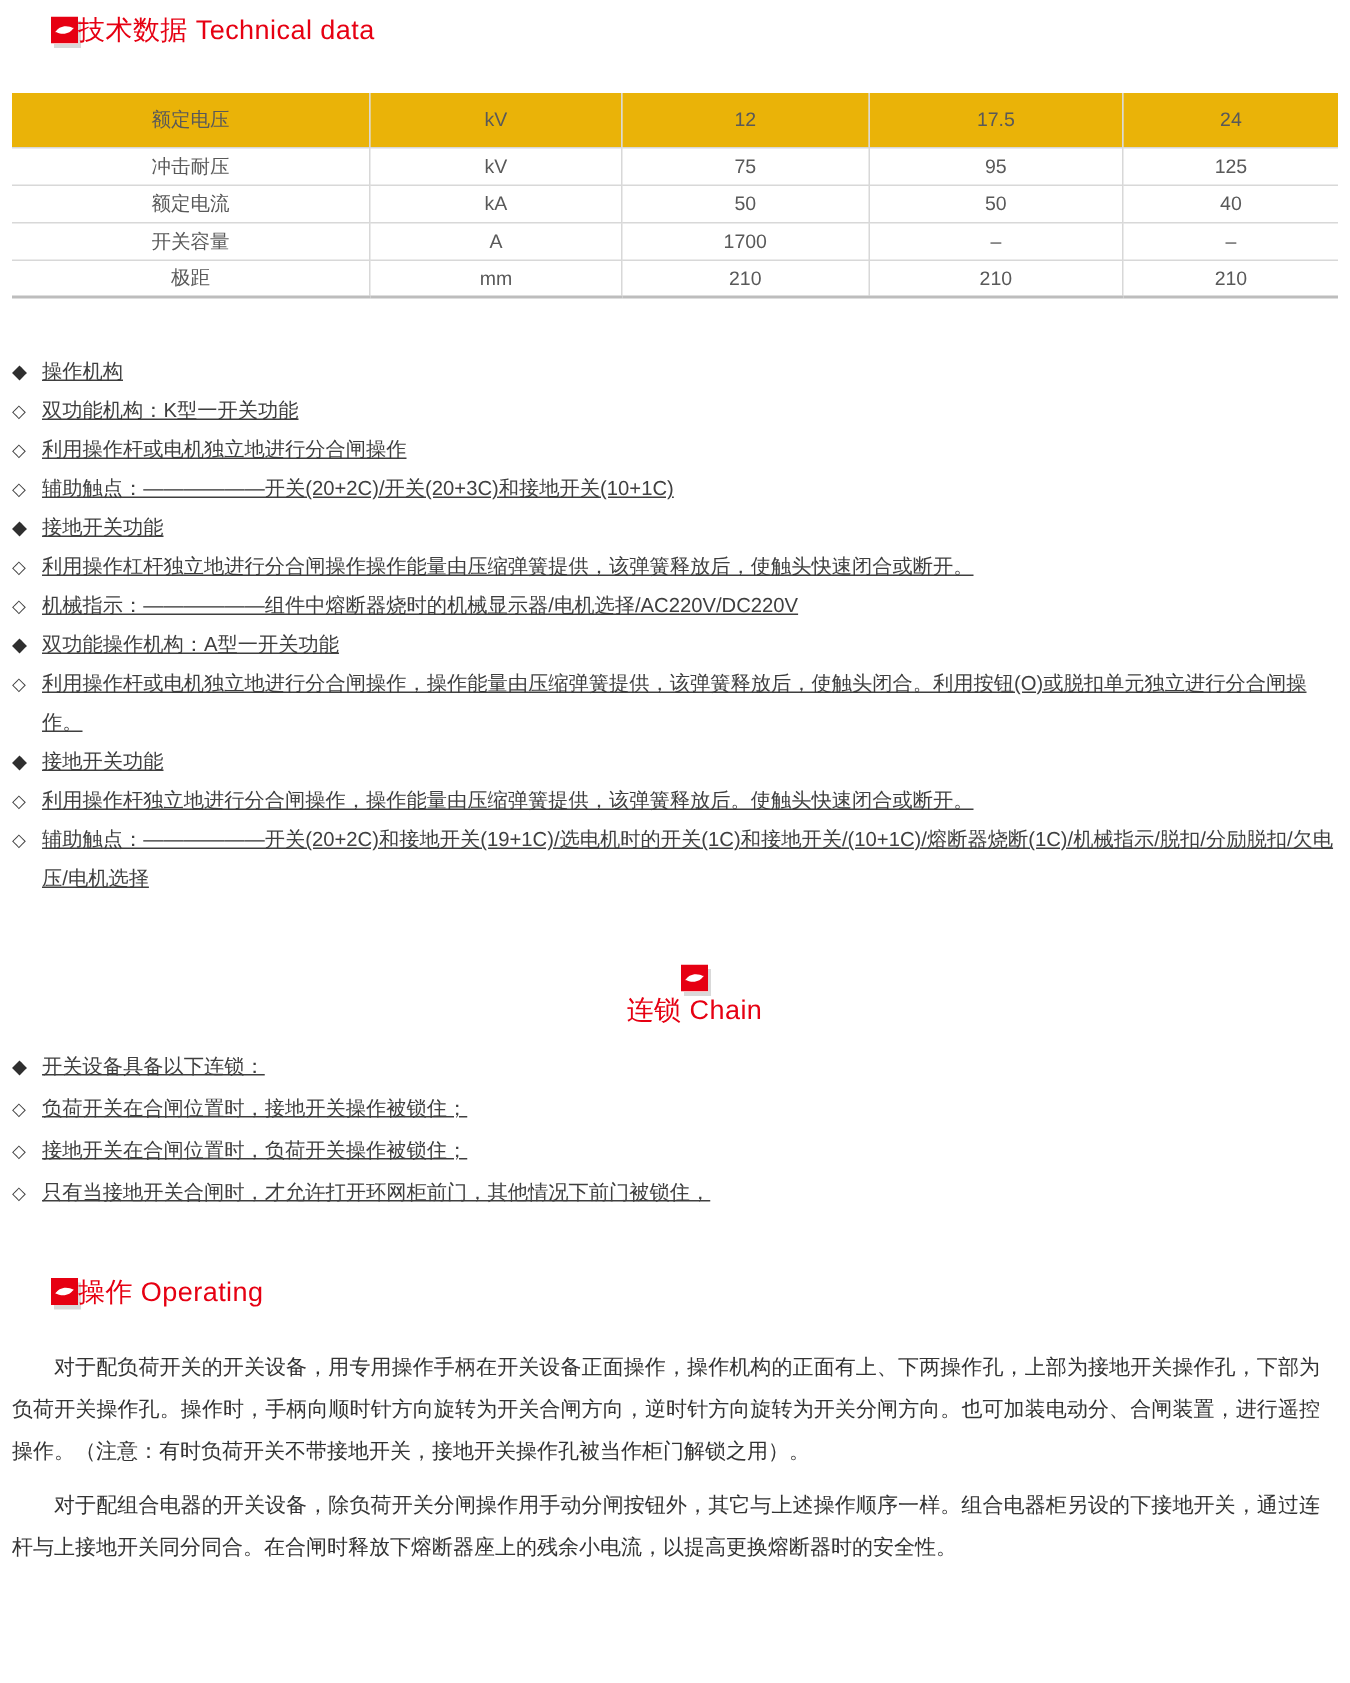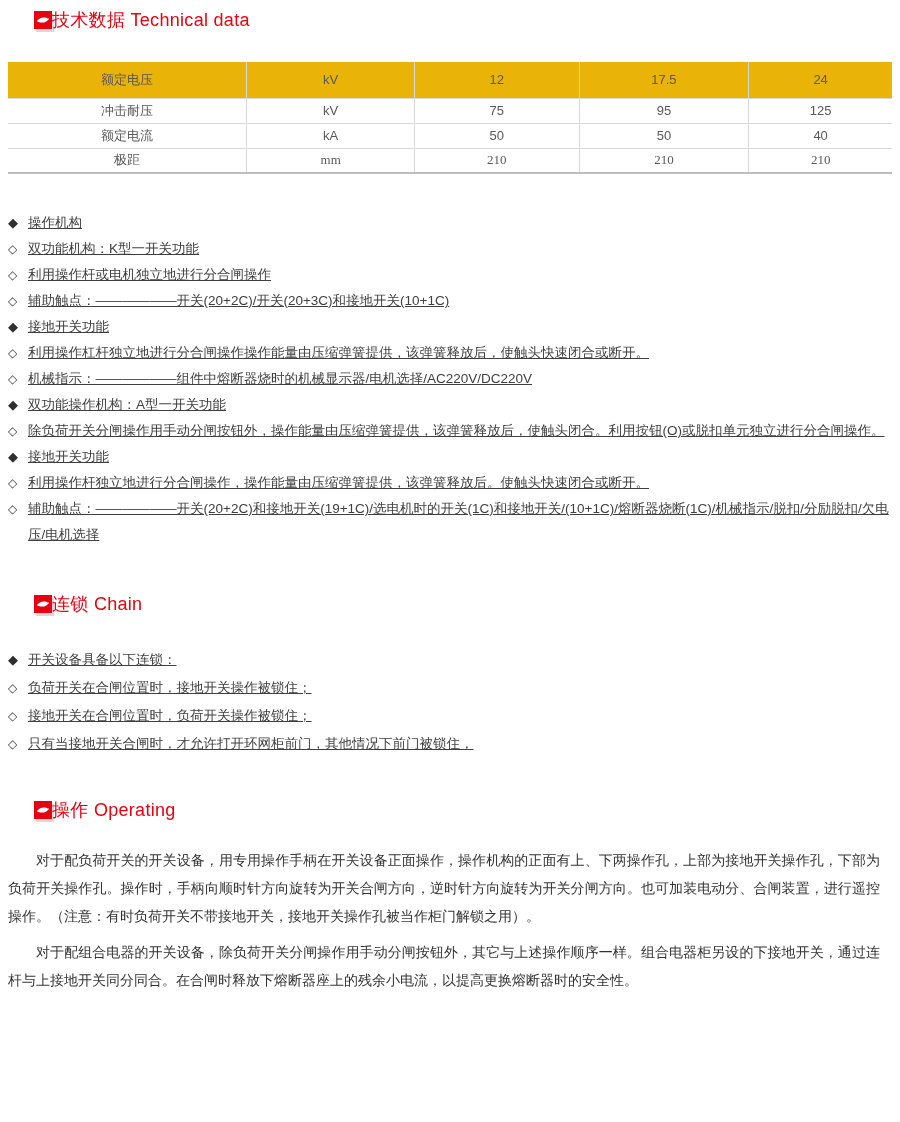--- a/index.html
+++ b/index.html
@@ -30,32 +30,32 @@
   .spec col.c3 { width: 18.6%; }
   .spec col.c4 { width: 19.2%; }
   .spec col.c5 { width: 16.2%; }
   .spec td {
     height: 25px; text-align: center; vertical-align: middle;
     font-size: 13px; color: #595959; padding: 0 4px;
     border-bottom: 1px solid #d8d8d8; border-right: 1px solid #d8d8d8;
   }
   .spec td:last-child { border-right: none; }
   .spec tr.hdr td { background: #eab308; height: 36px; }
-  .spec tr:last-child td { border-bottom: 2px solid #bdbdbd; font-family: Liberation Serif, serif; }
+  .spec tr:last-child td { border-bottom: 2px solid #bdbdbd; }
 
   
   .bullets { margin-top: 36px; font-size: 13.5px; color: #3f3f3f; }
   .bullet { display: flex; line-height: 26px; }
   .bullet .marker { flex: 0 0 20px; width: 20px; font-size: 12px; }
   .bullet.level1 .marker { font-size: 13px; color: #2f2f2f; }
   .bullet .btext { flex: 1; text-decoration: underline; }
   .bullets.chain { margin-top: 30px; }
   .bullets.chain .bullet { line-height: 28px; }
 
-  .mt-chain { margin-top: 44px; }
+  .mt-chain { margin-top: 44px; flex-direction: column; }
   .mt-oper  { margin-top: 40px; }
 
   
   .paras { margin-top: 24px; font-size: 14px; line-height: 28px; color: #333333; text-align: justify; }
   .paras p { margin: 0 12px 8px 0; text-indent: 2em; }
 </style>
 </head>
 <body>
 
 <div class="page">
@@ -95,20 +95,27 @@
           <td>125</td>
         </tr>
         <tr>
           <td>额定电流</td>
           <td>kA</td>
           <td>50</td>
           <td>50</td>
           <td>40</td>
         </tr>
         <tr>
+          <td>开关容量</td>
+          <td>A</td>
+          <td>1700</td>
+          <td>–</td>
+          <td>–</td>
+        </tr>
+        <tr>
           <td>极距</td>
           <td>mm</td>
           <td>210</td>
           <td>210</td>
           <td>210</td>
         </tr>
       </tbody>
   </table>
 
   <div class="bullets" id="tech-bullets">
@@ -139,21 +146,21 @@
       <div class="bullet level2">
         <span class="marker">◇</span>
         <span class="btext">机械指示：——————组件中熔断器烧时的机械显示器/电机选择/AC220V/DC220V</span>
       </div>
       <div class="bullet level1">
         <span class="marker">◆</span>
         <span class="btext">双功能操作机构：A型一开关功能</span>
       </div>
       <div class="bullet level2">
         <span class="marker">◇</span>
-        <span class="btext">除负荷开关分闸操作用手动分闸按钮外，操作能量由压缩弹簧提供，该弹簧释放后，使触头闭合。利用按钮(O)或脱扣单元独立进行分合闸操作。</span>
+        <span class="btext">利用操作杆或电机独立地进行分合闸操作，操作能量由压缩弹簧提供，该弹簧释放后，使触头闭合。利用按钮(O)或脱扣单元独立进行分合闸操作。</span>
       </div>
       <div class="bullet level1">
         <span class="marker">◆</span>
         <span class="btext">接地开关功能</span>
       </div>
       <div class="bullet level2">
         <span class="marker">◇</span>
         <span class="btext">利用操作杆独立地进行分合闸操作，操作能量由压缩弹簧提供，该弹簧释放后。使触头快速闭合或断开。</span>
       </div>
       <div class="bullet level2">

